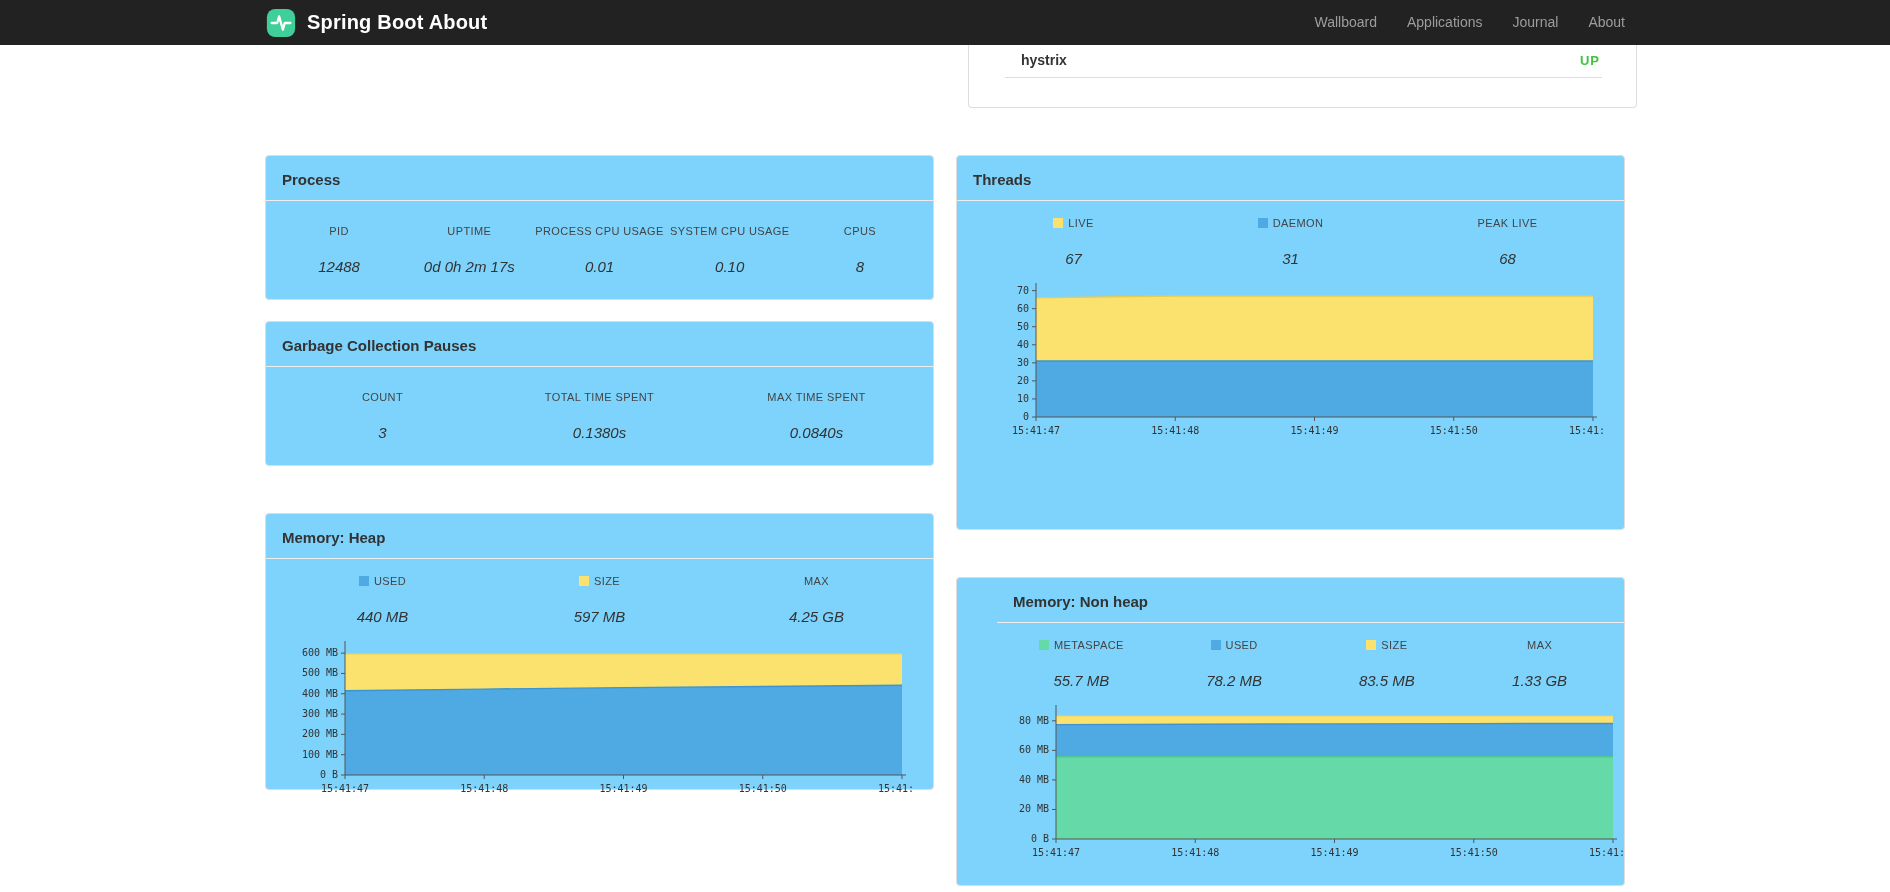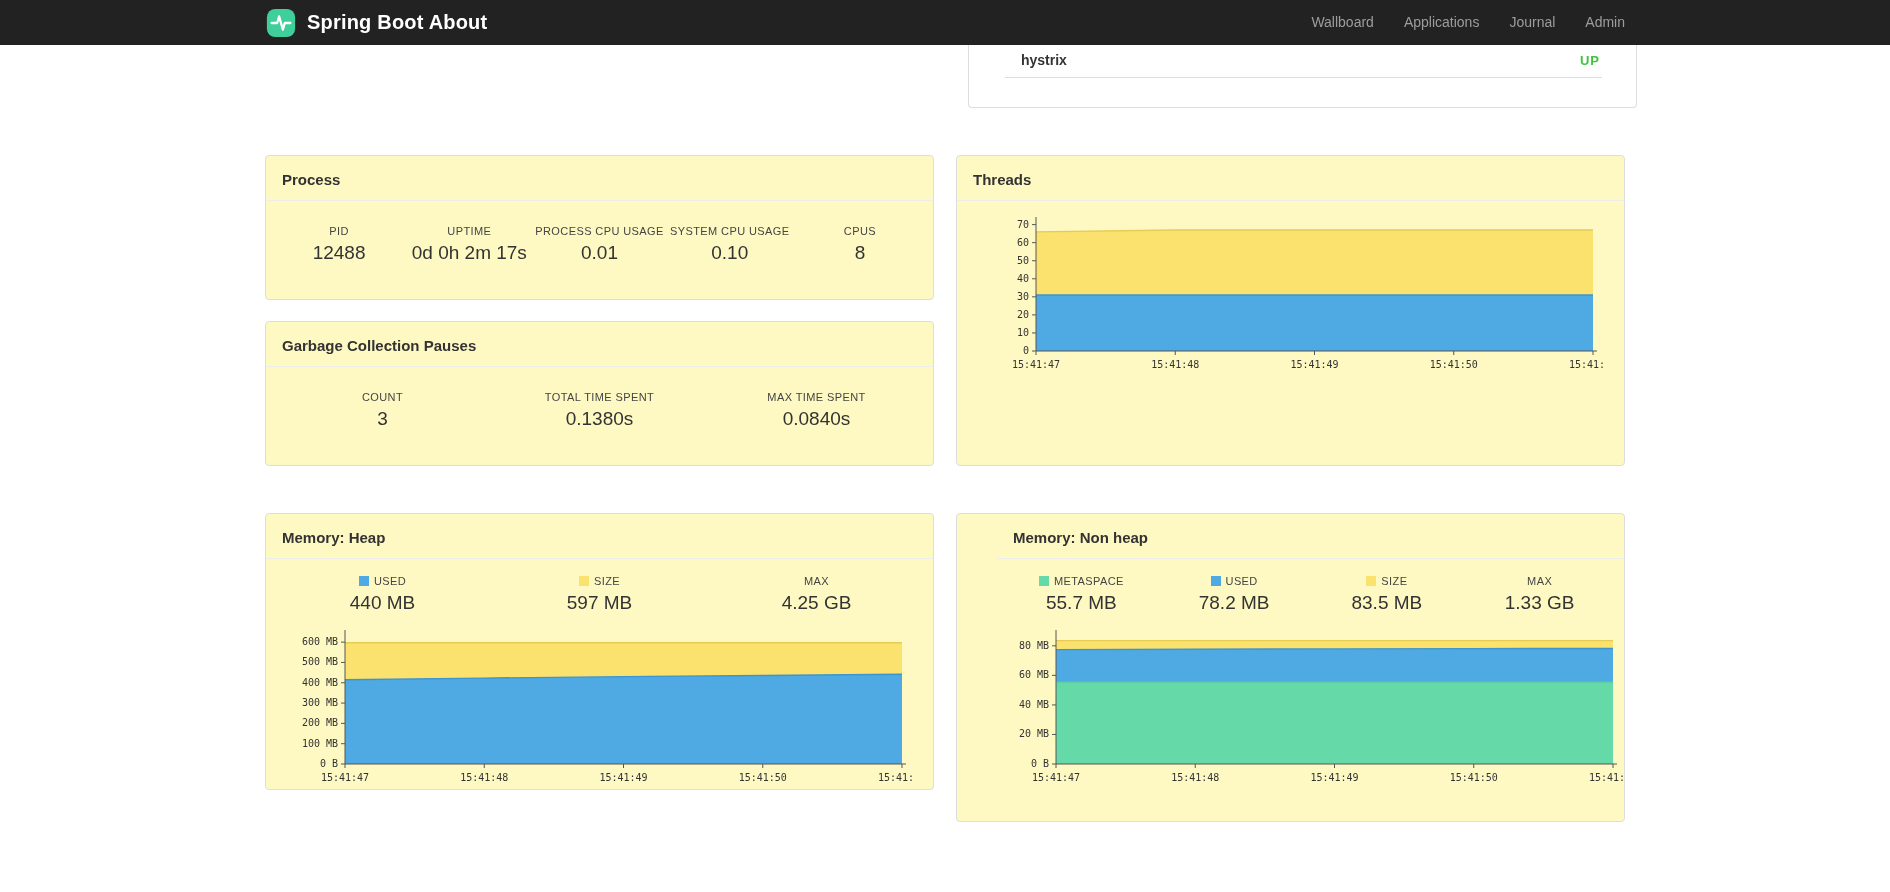--- a/index.html
+++ b/index.html
@@ -18,49 +18,49 @@
   .nav-links { display:flex; align-items:center; height:43px; }
   .nav-link { color:#9d9d9d; font-size:14px; line-height:45px; padding:0 15px; cursor:pointer; text-decoration:none; }
   .nav-link:last-child { padding-right:0; }
 
   
   .container { width:1360px; margin:0 auto; display:flex; gap:22px; }
   .col { width:669px; display:flex; flex-direction:column; }
 
   
   .panel {
-    background:#fef9c3; border:1px solid #ddd; border-radius:4px; width:100%;
+    background:#7dd3fc; border:1px solid #ddd; border-radius:4px; width:100%;
   }
   .panel-heading {
     padding:15px 16px 12px; font-size:15px; font-weight:bold; color:#333;
     border-bottom:1px solid #ededed;
   }
   .panel-sm { height:145px; }
   .panel-process { margin-top:110px; }
   .panel-gc { margin-top:21px; }
   .panel-heap { margin-top:47px; height:277px; }
-  .panel-threads { margin-top:47px; height:311px; }
+  .panel-threads { margin-top:47px; height:375px; }
   .panel-nonheap { margin-top:47px; height:309px;padding-left:40px; }
 
   
   .cut-panel {
     border:1px solid #ddd; border-top:none; border-radius:0 0 4px 4px;
     height:63px; width:100%; background:#fff;margin-left:12px;
   }
   .app-row { display:flex; justify-content:space-between; align-items:center; padding:7px 36px 0 52px; }
   .app-name { font-size:14px; font-weight:600; color:#333; text-decoration:none; cursor:pointer; }
   .status-badge { font-size:13px; font-weight:bold; letter-spacing:1px; }
   .app-divider { border-top:1px solid #ddd; margin:9px 34px 0 36px; }
 
   
   .metrics { display:flex; padding:24px 8px 0; }
   .metrics-chart { padding:16px 8px 0; }
   .metric { flex:1; text-align:center; }
   .metric-label { font-size:11px; color:#444; letter-spacing:0.4px; white-space:nowrap; }
-  .metric-value { font-size:19px; color:#333; margin-top:5px; white-space:nowrap; }
+  .metric-value { font-size:15px; color:#333; margin-top:21px; white-space:nowrap;font-style:italic; }
   .swatch { display:inline-block; width:10px; height:10px; margin-right:5px; vertical-align:-1px; }
 
   
   .chart { margin-top:12px; display:flex; justify-content:center; }
   .tick { font-family:"DejaVu Sans Mono", monospace; font-size:10px; fill:#333; }
 </style>
 </head>
 <body>
 
 <header class="navbar">
@@ -71,21 +71,21 @@
           <rect x="2" y="2" width="30" height="30" rx="9" fill="#3ECF9B"></rect>
           <polyline points="7,17 13,17 15,10 19,24 21,17 27,17" fill="none" stroke="#ffffff" stroke-width="2.4" stroke-linecap="round" stroke-linejoin="round"></polyline>
         </svg>
       </span>
       <span class="brand-text">Spring Boot About</span>
     </a>
     <nav class="nav-links">
       <a class="nav-link">Wallboard</a>
       <a class="nav-link">Applications</a>
       <a class="nav-link">Journal</a>
-      <a class="nav-link">Admin</a>
+      <a class="nav-link">About</a>
     </nav>
   </div>
 </header>
 
 <div class="container">
 
   <div class="col">
 
     <section class="panel panel-sm panel-process">
       <div class="panel-heading">Process</div>
@@ -190,20 +190,34 @@
     <section class="cut-panel">
       <div class="app-row">
         <a class="app-name">hystrix</a>
         <span class="status-badge" style="color: rgb(62, 196, 62);">UP</span>
       </div>
       <div class="app-divider"></div>
     </section>
 
     <section class="panel panel-threads">
       <div class="panel-heading">Threads</div>
+      <div class="metrics metrics-chart">
+        <div class="metric">
+          <div class="metric-label"><span class="swatch" style="background: rgb(251, 226, 110);"></span><span>LIVE</span></div>
+          <div class="metric-value">67</div>
+        </div>
+        <div class="metric">
+          <div class="metric-label"><span class="swatch" style="background: rgb(79, 169, 226);"></span><span>DAEMON</span></div>
+          <div class="metric-value">31</div>
+        </div>
+        <div class="metric">
+          <div class="metric-label">PEAK LIVE</div>
+          <div class="metric-value">68</div>
+        </div>
+      </div>
       <div class="chart">
           <svg width="625" height="168">
             <polygon points="58,18.833333333333343 197.25,17.02777777777777 336.5,17.02777777777777 475.75,17.02777777777777 615,17.02777777777777 615,138 58,138" fill="#FBE26E"></polygon>
             <polyline points="58,18.833333333333343 197.25,17.02777777777777 336.5,17.02777777777777 475.75,17.02777777777777 615,17.02777777777777" fill="none" stroke="#E6CC52" stroke-width="1.4"></polyline>
             <polygon points="58,82.02777777777777 197.25,82.02777777777777 336.5,82.02777777777777 475.75,82.02777777777777 615,82.02777777777777 615,138 58,138" fill="#4FA9E2"></polygon>
             <polyline points="58,82.02777777777777 197.25,82.02777777777777 336.5,82.02777777777777 475.75,82.02777777777777 615,82.02777777777777" fill="none" stroke="#3C95CE" stroke-width="1.4"></polyline>
             <line x1="58" y1="4" x2="58" y2="138" stroke="#555" stroke-width="1"></line>
             <line x1="58" y1="138" x2="619" y2="138" stroke="#555" stroke-width="1"></line>
             <line x1="54" y1="138" x2="58" y2="138" stroke="#555"></line>
             <text x="51" y="141" text-anchor="end" class="tick">0</text>

